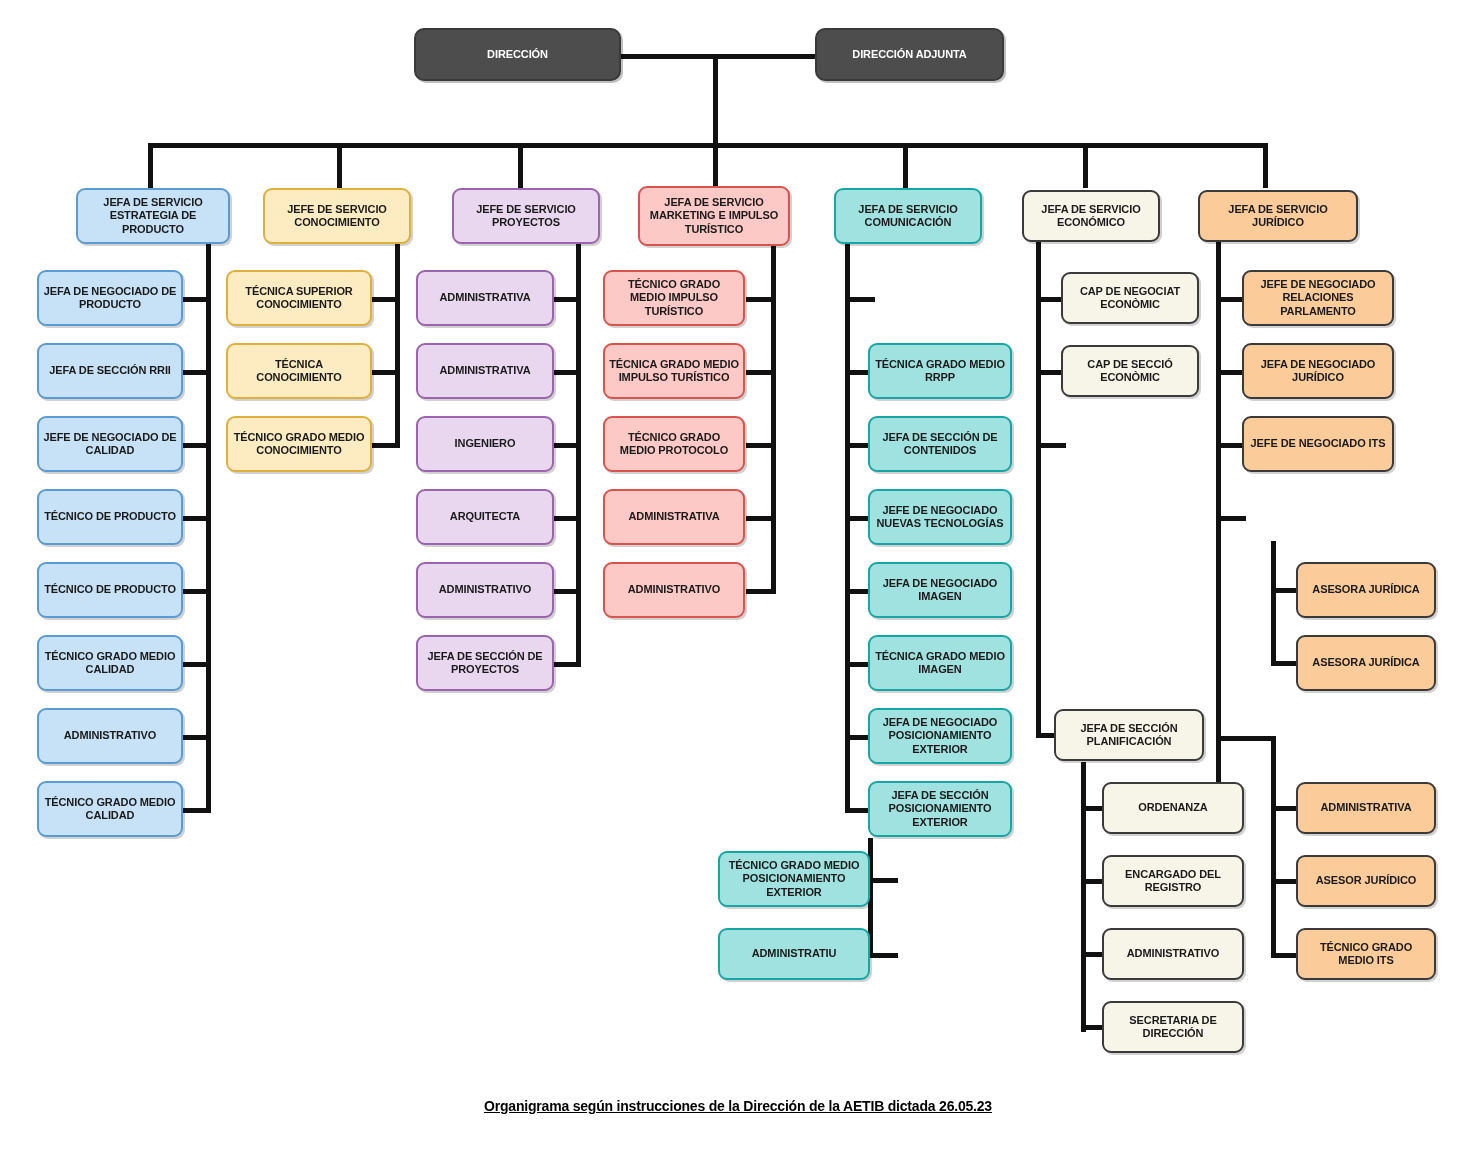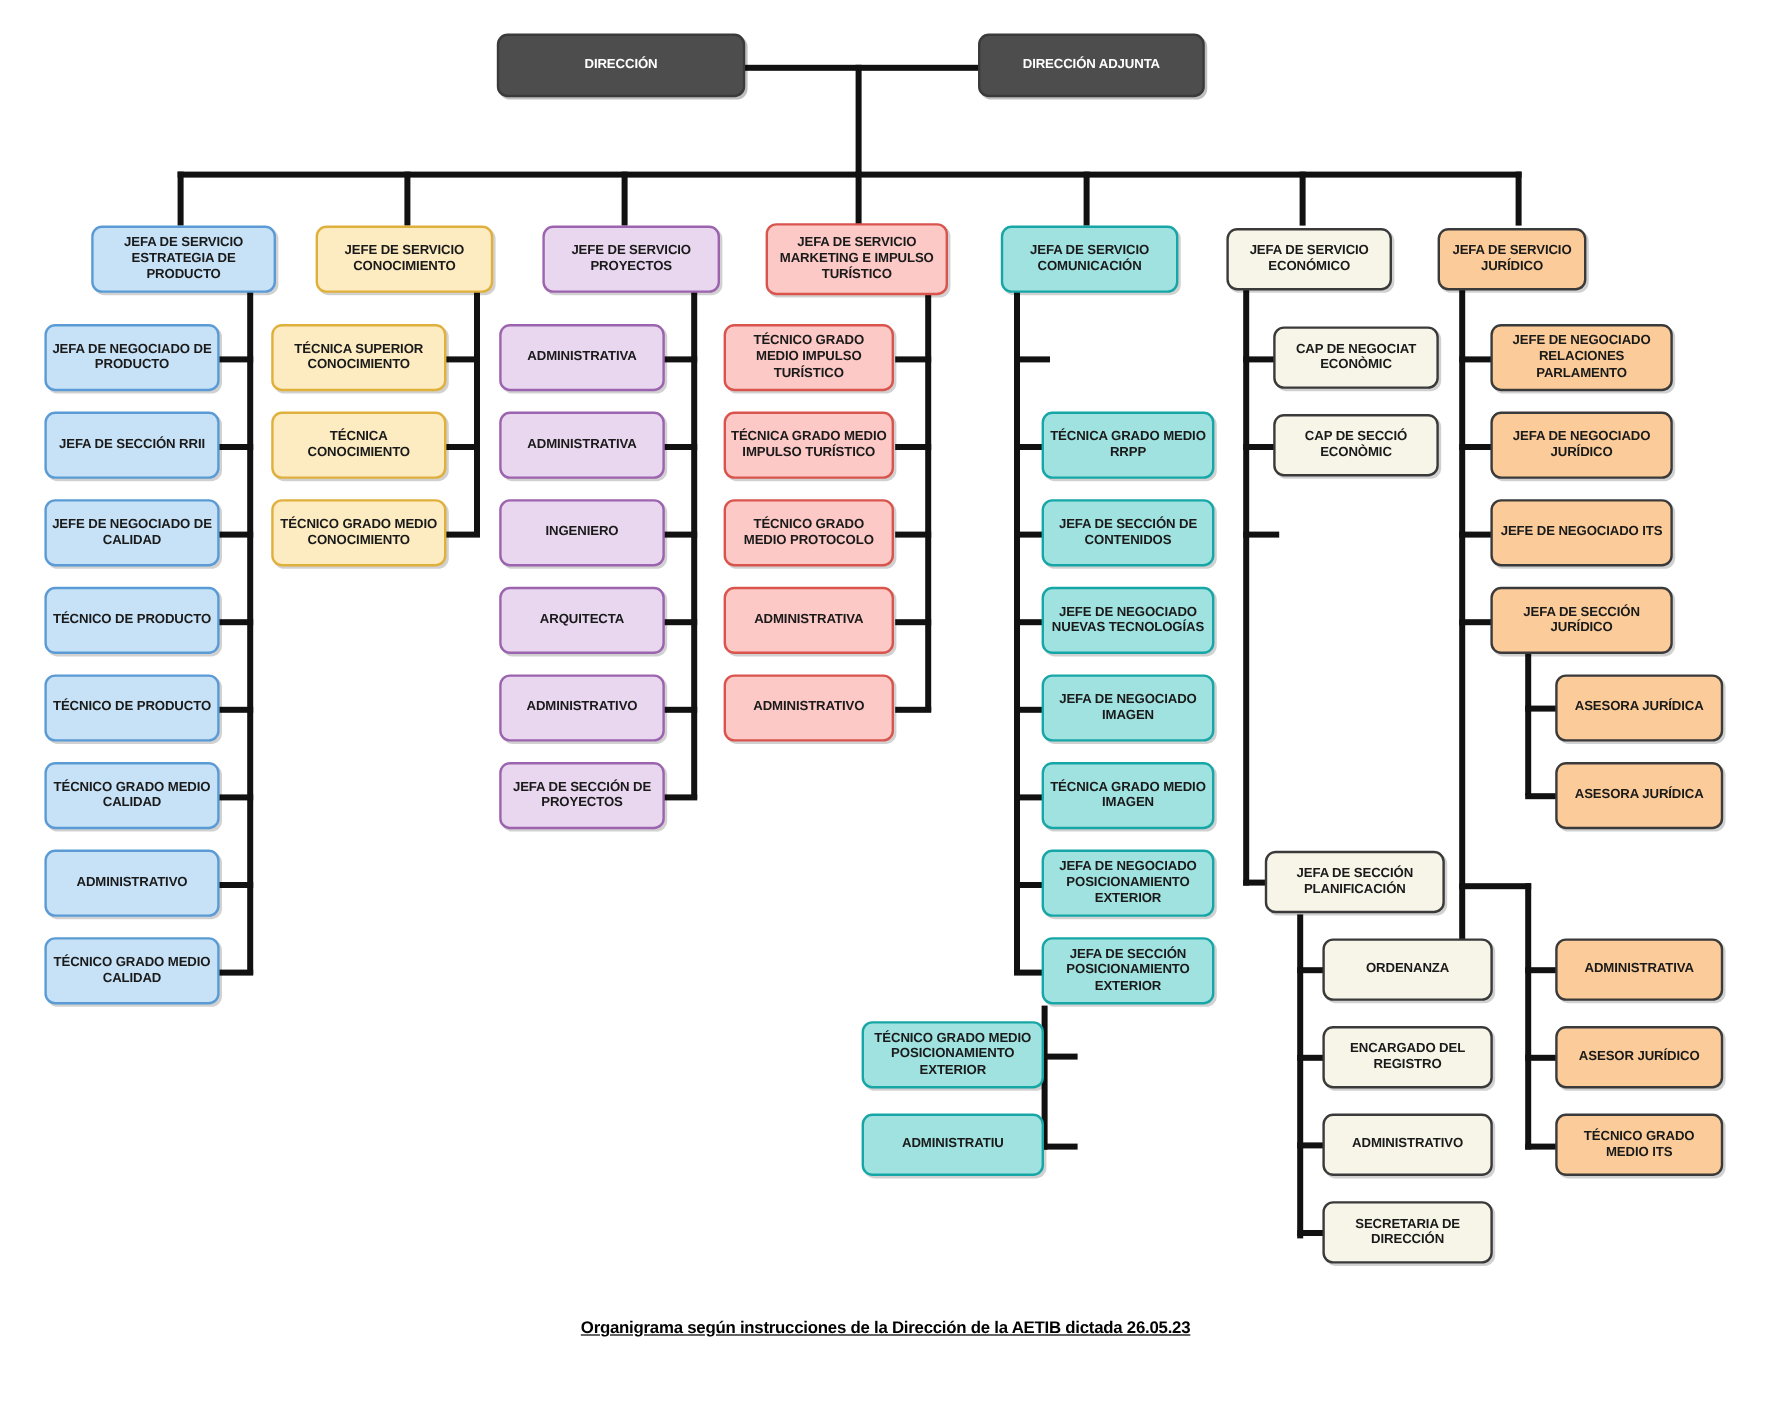--- a/index.html
+++ b/index.html
@@ -31,21 +31,21 @@
     font-size: 11px;
     line-height: 1.22;
     letter-spacing: -0.1px;
     color: #1a1a1a;
     padding: 2px 4px;
     box-shadow: 2px 2px 0 rgba(0,0,0,0.18);
   }
   .node span { display: block; width: 100%; }
 
   
-  .c-root  { background:#4d4d4d; border-color:#3a3a3a; color:#ffffff; box-shadow:2px 2px 0 rgba(0,0,0,0.25); }
+  .c-root  { background:#4d4d4d; border-color:#3a3a3a; color:#ffffff; box-shadow:2px 2px 0 rgba(0,0,0,0.25);border-radius:10px; }
   .c-blue  { background:#c7e2f7; border-color:#5b9bd5; }
   .c-yellow{ background:#fdecc1; border-color:#e0b03c; }
   .c-purple{ background:#e8d7ef; border-color:#a濃; }
   .c-purple{ background:#e8d7ef; border-color:#9c63ae; }
   .c-red   { background:#fcc9c6; border-color:#d9544d; }
   .c-teal  { background:#9fe2e0; border-color:#17a6a6; }
   .c-beige { background:#f7f5e8; border-color:#3a3a3a; }
   .c-orange{ background:#fbcc99; border-color:#3a3a3a; }
 
   .line {
@@ -293,35 +293,32 @@
   <div class="node c-beige" style="left:1102px; top:855px; width:142px; height:52px;">
     <span>ENCARGADO DEL REGISTRO</span>
   </div>
   <div class="node c-beige" style="left:1102px; top:928px; width:142px; height:52px;">
     <span>ADMINISTRATIVO</span>
   </div>
   <div class="node c-beige" style="left:1102px; top:1001px; width:142px; height:52px;">
     <span>SECRETARIA DE DIRECCIÓN</span>
   </div>
 
-  <div class="node c-orange" style="left:1198px; top:190px; width:124px; height:52px;">
+  <div class="node c-orange" style="left:1198px; top:190px; width:160px; height:52px;">
     <span>JEFA DE SERVICIO JURÍDICO</span>
   </div>
   <div class="node c-orange" style="left:1242px; top:270px; width:152px; height:56px;">
     <span>JEFE DE NEGOCIADO RELACIONES PARLAMENTO</span>
   </div>
   <div class="node c-orange" style="left:1242px; top:343px; width:152px; height:56px;">
     <span>JEFA DE NEGOCIADO JURÍDICO</span>
   </div>
   <div class="node c-orange" style="left:1242px; top:416px; width:152px; height:56px;">
     <span>JEFE DE NEGOCIADO ITS</span>
   </div>
-  <div class="node c-orange" style="left:1242px; top:489px; width:152px; height:56px;">
-    <span>JEFA DE SECCIÓN JURÍDICO</span>
-  </div>
   <div class="node c-orange" style="left:1296px; top:562px; width:140px; height:56px;">
     <span>ASESORA JURÍDICA</span>
   </div>
   <div class="node c-orange" style="left:1296px; top:635px; width:140px; height:56px;">
     <span>ASESORA JURÍDICA</span>
   </div>
   <div class="node c-orange" style="left:1296px; top:782px; width:140px; height:52px;">
     <span>ADMINISTRATIVA</span>
   </div>
   <div class="node c-orange" style="left:1296px; top:855px; width:140px; height:52px;">

